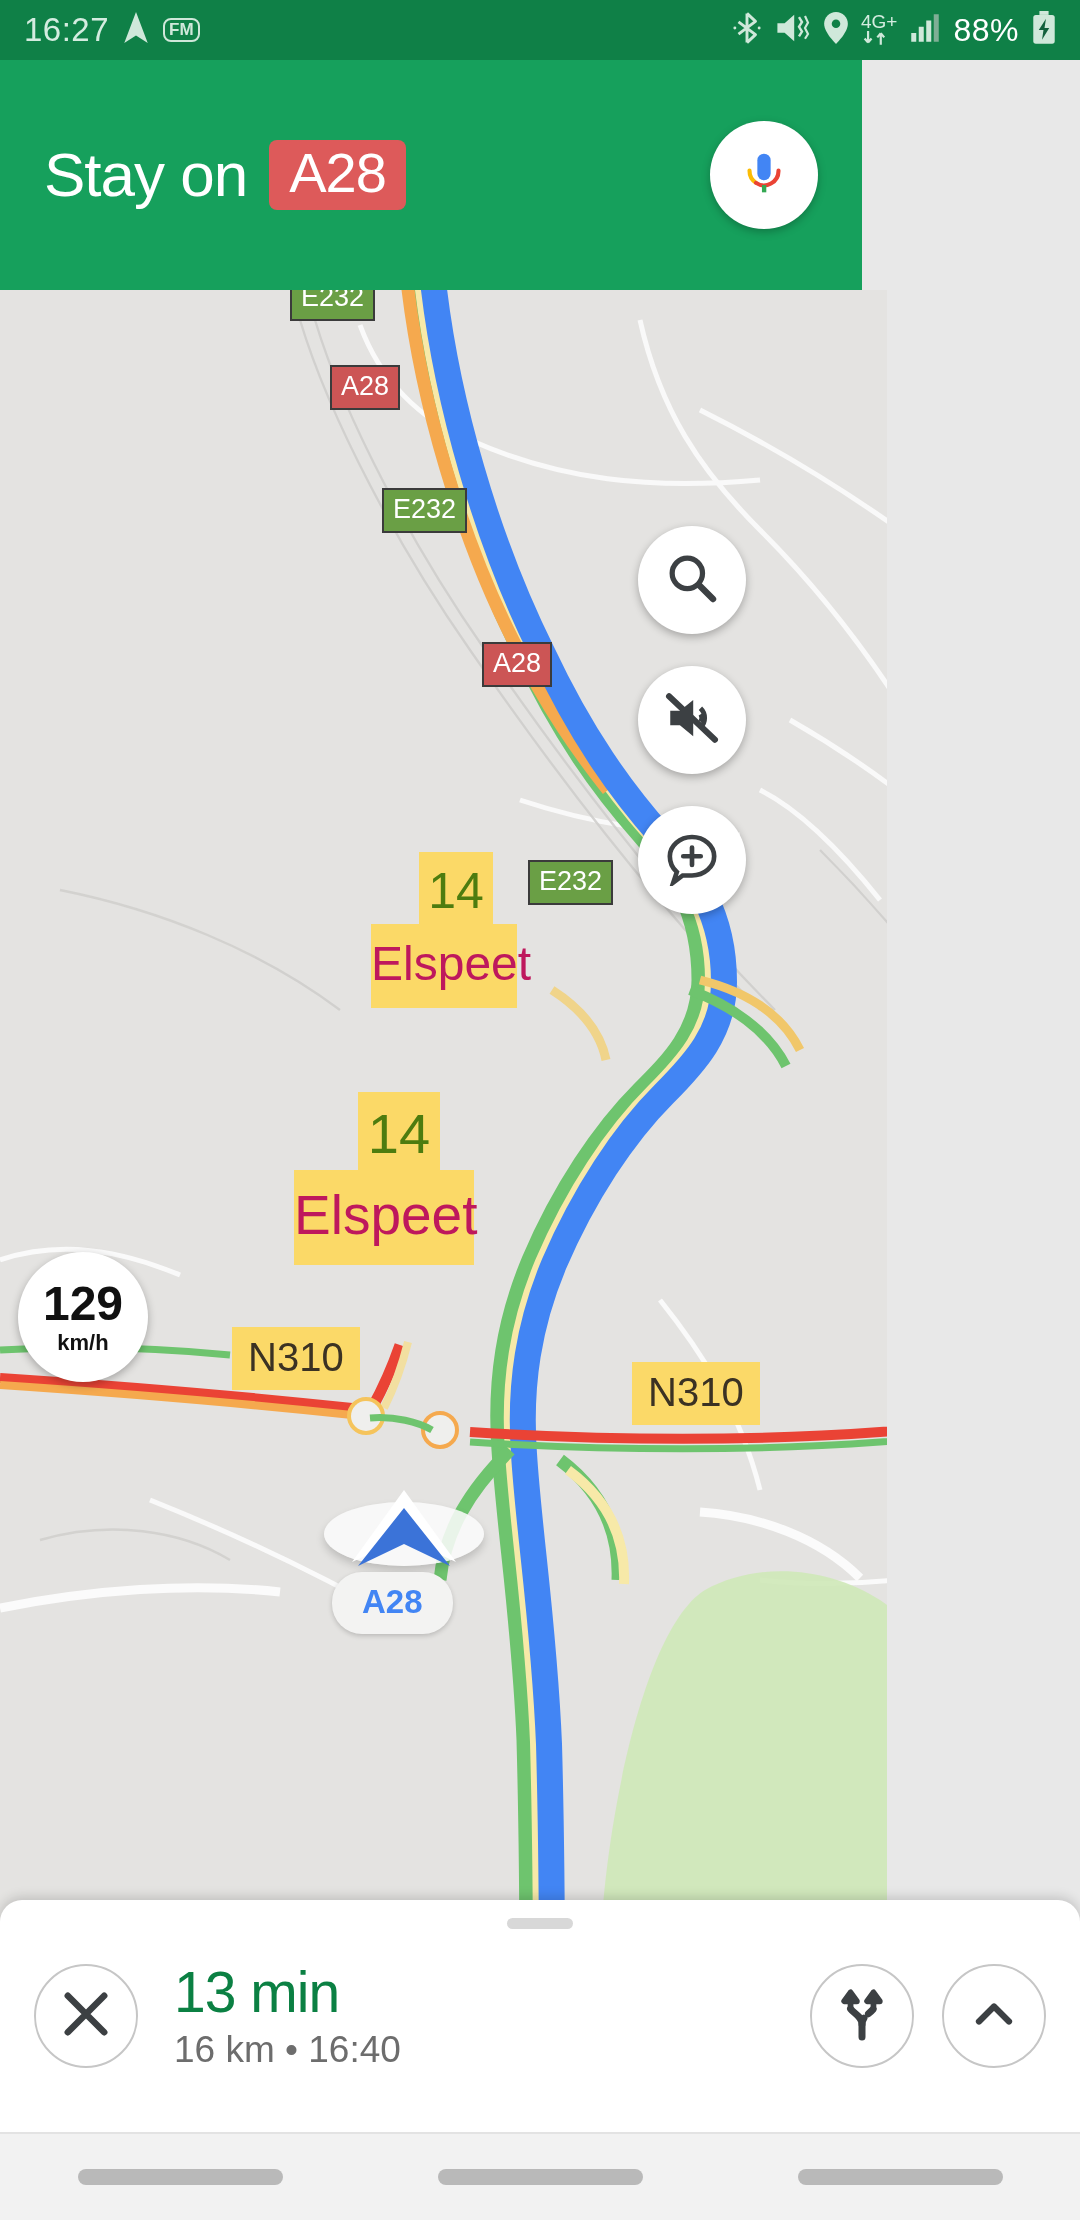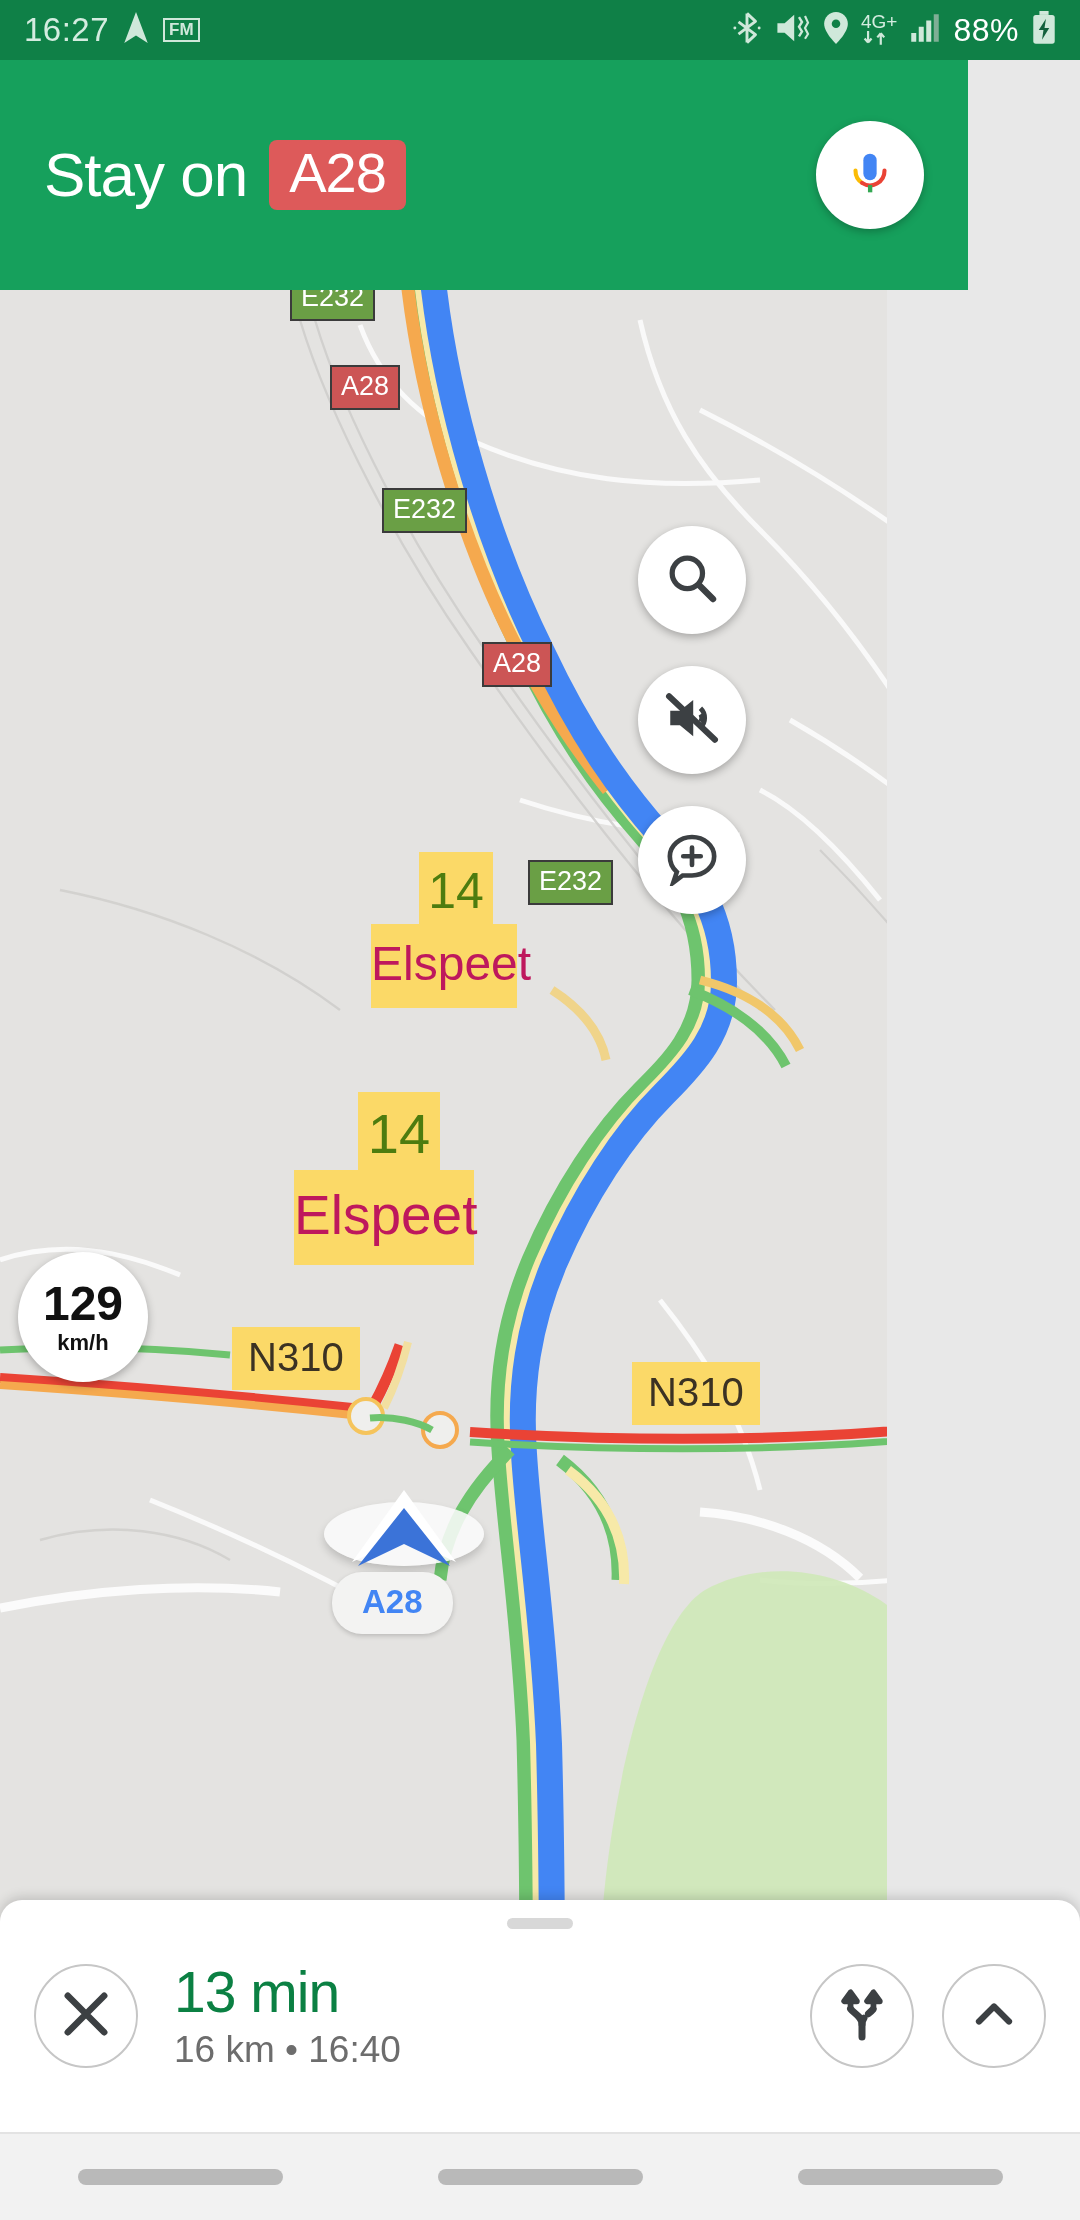--- a/index.html
+++ b/index.html
@@ -15,30 +15,30 @@
     position:absolute; top:0; left:0; width:1080px; height:60px;
     background:#0f8047; display:flex; align-items:center;
     padding:15px 24px; color:#cfe8da;
   }
   #status-left { display:flex; align-items:center; gap:14px; }
   #status-clock { font-size:33px; letter-spacing:.5px; color:#d4ece0; }
   #status-right { margin-left:auto; display:flex; align-items:center; gap:13px; }
   .sicon { display:block; }
   #batt-pct { font-size:32px; color:#ffffff; letter-spacing:.5px; }
   #fm-badge {
-    border:2.5px solid #cfe8da; border-radius:0;
+    border:2.5px solid #cfe8da; border-radius:8px;
     font-size:17px; font-weight:bold; padding:1px 4px; line-height:1.1;
     color:#cfe8da;
   }
   #net-type { display:flex; flex-direction:column; align-items:flex-start; line-height:1; }
   #net-label { font-size:19px; color:#d4ece0; }
 
   
   #nav-header {
-    position:absolute; top:60px; left:0; width:968px; height:230px;
+    position:absolute; top:60px; left:0; width:862px; height:230px;
     background:#16a05c; color:#fff;
     display:flex; align-items:center; padding:16px 44px;
   }
   #nav-text { flex:1; }
   #nav-line1 {
     display:flex; align-items:center; gap:22px;
     font-size:62px; font-weight:400; letter-spacing:-1px; line-height:1.05;
   }
   #nav-shield {
     background:#dd5a5a; color:#fff; border-radius:8px;

